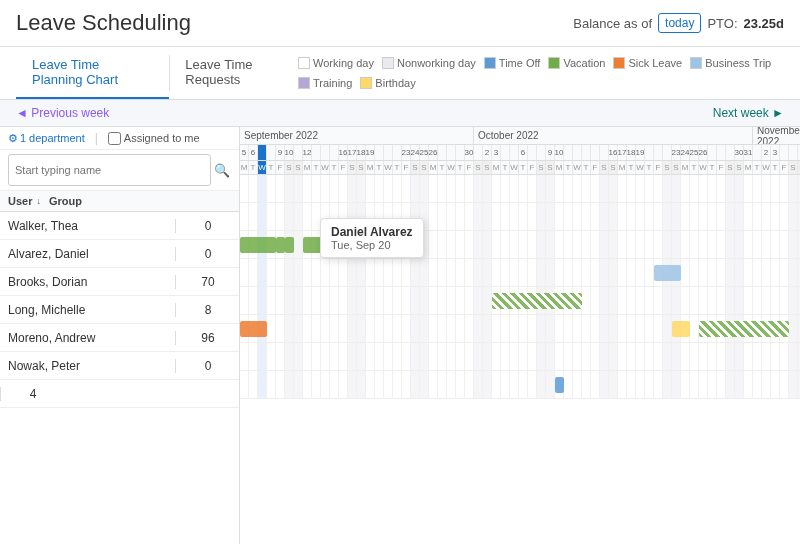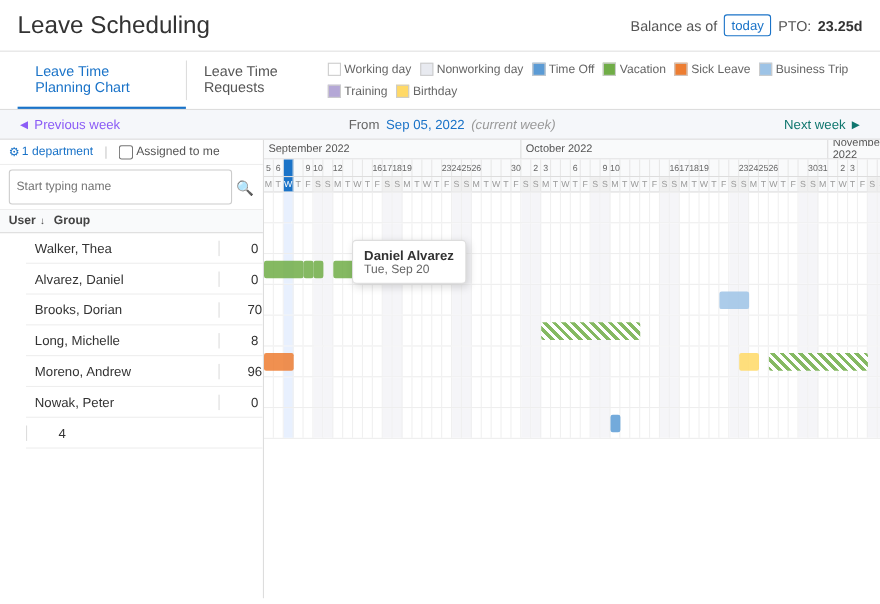--- a/index.html
+++ b/index.html
@@ -48,21 +48,21 @@
     .search-row { padding: 4px 8px; border-bottom: 1px solid #eee; display: flex; align-items: center; gap: 4px; }
     .search-input { border: 1px solid #ccc; border-radius: 3px; padding: 9px 6px; font-size: 11px; color: #999; flex: 1; }
     .search-btn { cursor: pointer; color: #666; font-size: 13px; }
 
     
     .col-headers { display: flex; border-bottom: 1px solid #ddd; background: #f9fafb; }
     .col-user { width: 175px; min-width: 175px; padding: 4px 8px; font-size: 11px; font-weight: bold; color: #444; cursor: pointer; display: flex; align-items: center; gap: 4px; }
     .col-planned { width: 65px; min-width: 65px; padding: 4px 4px; font-size: 10px; color: #444; font-weight: bold; text-align: center; line-height: 1.2; border-left: 1px solid #ddd; }
 
     
-    .user-list { flex: 1; overflow-y: auto; margin-left: 24px; }
+    .user-list { flex: 1; overflow-y: auto; }
     .user-row { display: flex; align-items: center; border-bottom: 1px solid #eee; height: 28px; }
     .user-name { width: 175px; min-width: 175px; padding: 0 8px; font-size: 12px; color: #333; overflow: hidden; text-overflow: ellipsis; white-space: nowrap; }
     .user-hours { width: 65px; min-width: 65px; padding: 0 4px; font-size: 12px; color: #333; text-align: center; border-left: 1px solid #ddd; }
 
     
     .right-panel { flex: 1; display: flex; flex-direction: column; overflow: hidden; position: relative; }
 
     
     .month-header-row { display: flex; border-bottom: 1px solid #ddd; background: #f9fafb; height: 18px; }
     .month-cell { border-right: 1px solid #ddd; font-size: 10px; color: #555; display: flex; align-items: center; padding: 0 4px; font-weight: 500; }
@@ -141,25 +141,20 @@
       <span class="legend-box legend-birthday"></span>
       <span>Birthday</span>
     </div>
   </div>
 </div>
 
 <div class="main">
 
   <div class="nav-bar">
     <span class="nav-left">◄ Previous week</span>
-    <div class="nav-center">
-      <span class="nav-from">From</span>
-      <span class="nav-date">Sep 05, 2022</span>
-      <span class="nav-current">(current week)</span>
-    </div>
     <span class="nav-right">Next week ►</span>
   </div>
 
   <div class="chart-wrapper">
 
     <div class="left-panel">
 
       <div class="filter-row">
         <span class="filter-btn">
           <span>⚙</span>

